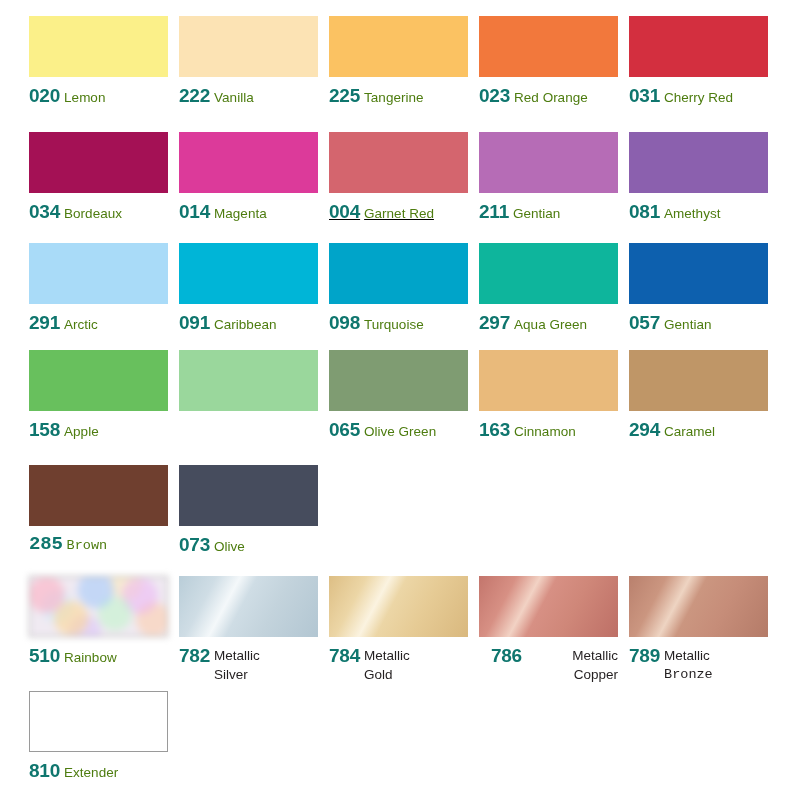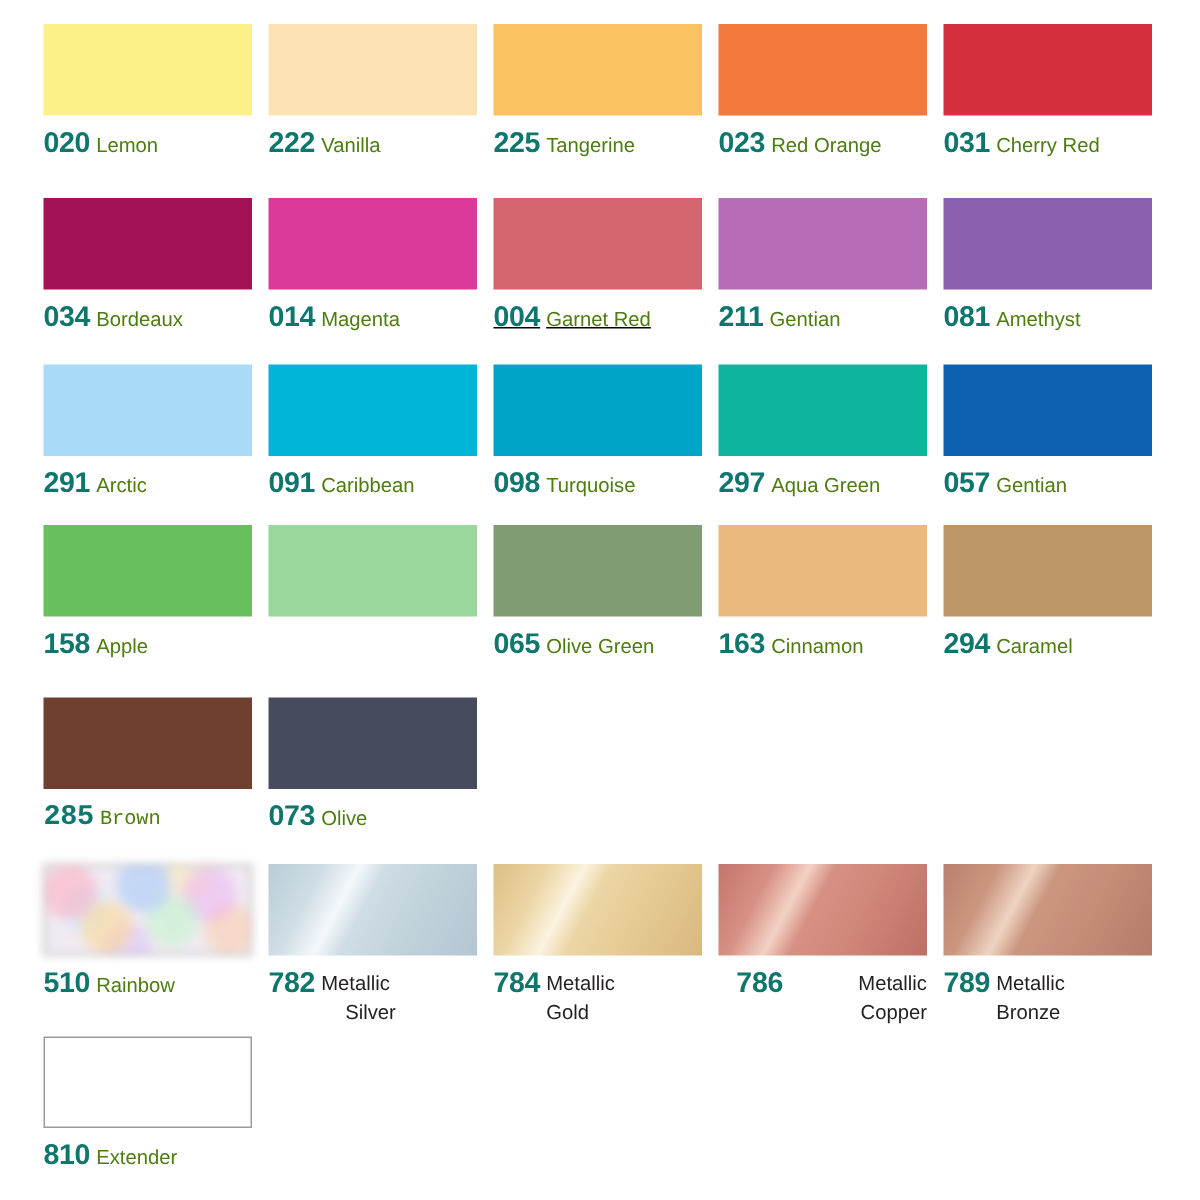--- a/index.html
+++ b/index.html
@@ -158,31 +158,31 @@
     <div class="swatch-cell" style="left: 179px; top: 465px;">
       <div class="swatch" style="background:#464c5d;" title="073 Black"></div>
       <div class="swatch-label"><span class="swatch-code">073</span><span class="swatch-name">Olive</span></div>
     </div>
     <div class="swatch-cell" style="left: 29px; top: 576px;">
       <div class="swatch bordered" style="background-color:#f0eaf2;background-image:radial-gradient(circle at 12% 30%, rgba(255,170,190,0.55) 0 14px, transparent 22px),radial-gradient(circle at 30% 70%, rgba(255,214,140,0.55) 0 13px, transparent 21px),radial-gradient(circle at 48% 22%, rgba(160,200,250,0.55) 0 14px, transparent 22px),radial-gradient(circle at 62% 62%, rgba(190,245,200,0.55) 0 13px, transparent 21px),radial-gradient(circle at 80% 32%, rgba(235,175,245,0.5) 0 14px, transparent 22px),radial-gradient(circle at 90% 72%, rgba(255,200,160,0.5) 0 13px, transparent 21px),radial-gradient(circle at 20% 50%, rgba(200,235,255,0.5) 0 12px, transparent 20px),radial-gradient(circle at 70% 12%, rgba(255,235,170,0.45) 0 12px, transparent 20px),radial-gradient(circle at 40% 92%, rgba(215,190,250,0.5) 0 12px, transparent 20px);filter:blur(3px);" title="510 Rainbow"></div>
       <div class="swatch-label"><span class="swatch-code">510</span><span class="swatch-name">Rainbow</span></div>
     </div>
     <div class="swatch-cell" style="left: 179px; top: 576px;">
       <div class="swatch" style="background-image:linear-gradient(118deg,#b9cdd8 0%,#cfdde5 22%,#f4f8fa 36%,#cfdde5 46%,#c3d3dc 66%,#b2c6d2 100%);" title="782 Metallic Silver"></div>
-      <div class="swatch-label"><span class="swatch-code">782</span><span class="name-two-line"><span style="display: block;">Metallic</span><span style="display: block; margin-left: 16px;">Silver</span></span></div>
+      <div class="swatch-label"><span class="swatch-code">782</span><span class="name-two-line"><span style="display: block;">Metallic</span><span style="display: block;">Silver</span></span></div>
     </div>
     <div class="swatch-cell" style="left: 329px; top: 576px;">
       <div class="swatch" style="background-image:linear-gradient(118deg,#ddbe84 0%,#ecd6a6 22%,#fbf3e0 36%,#ecd6a6 46%,#e6cb95 66%,#d9b87e 100%);" title="784 Metallic Gold"></div>
       <div class="swatch-label"><span class="swatch-code">784</span><span class="name-two-line"><span style="display: block;">Metallic</span><span style="display: block;">Gold</span></span></div>
     </div>
     <div class="swatch-cell" style="left: 479px; top: 576px; text-align: right;">
       <div class="swatch" style="background-image:linear-gradient(118deg,#c3756c 0%,#d79084 22%,#f2d2c4 36%,#d79084 46%,#cf8779 66%,#bd6f66 100%);" title="786 Metallic Copper"></div>
       <div class="swatch-label"><span class="swatch-code">786</span><span class="name-two-line"><span style="display: block;">Metallic</span><span style="display: block;">Copper</span></span></div>
     </div>
     <div class="swatch-cell" style="left: 629px; top: 576px;">
       <div class="swatch" style="background-image:linear-gradient(118deg,#b9806d 0%,#cb9680 22%,#eed4c2 36%,#cb9680 46%,#c68d79 66%,#b47b68 100%);" title="789 Metallic Bronze"></div>
-      <div class="swatch-label"><span class="swatch-code">789</span><span class="name-two-line"><span style="display: block;">Metallic</span><span style="display: block;">Bronze</span></span></div>
+      <div class="swatch-label"><span class="swatch-code">789</span><span class="name-two-line"><span style="display: block;">Metallic</span><span style="display: block; font-family: Liberation Mono, monospace;">Bronze</span></span></div>
     </div>
     <div class="swatch-cell" style="left: 29px; top: 691px;">
       <div class="swatch bordered" style="background:#ffffff;" title="810 Extender"></div>
       <div class="swatch-label"><span class="swatch-code">810</span><span class="swatch-name">Extender</span></div>
     </div>
   </div>
 
 </body></html>

